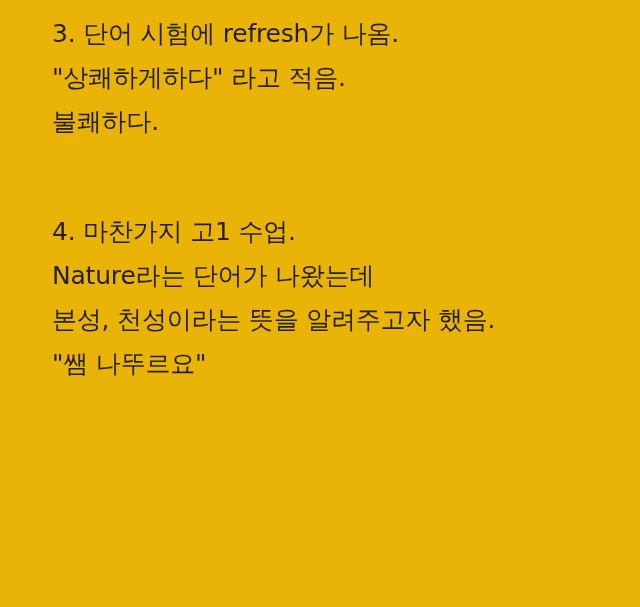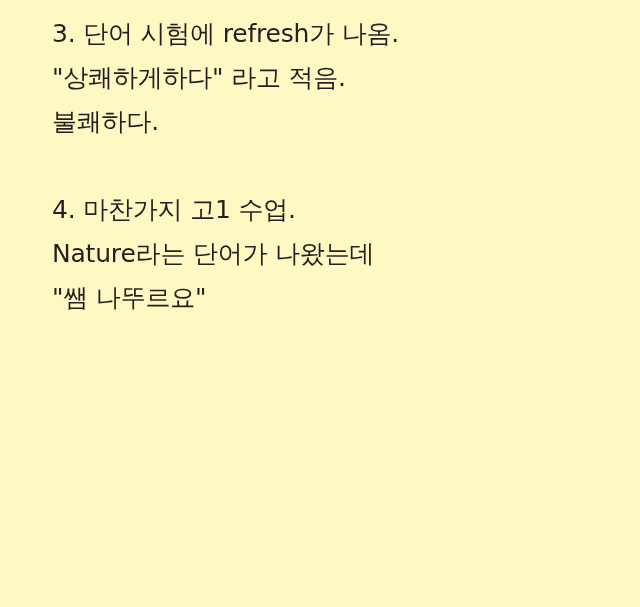--- a/index.html
+++ b/index.html
@@ -12,27 +12,27 @@
     background: #ffffff;
     font-family: "DejaVu Sans", "Liberation Sans", sans-serif;
     color: #231f20;
     overflow: hidden;
   }
   .page {
     width: 640px;
     height: 607px;
     box-sizing: border-box;
     padding: 12px 30px 0 52px;
-    background: #fef9c3;
+    background: #eab308;
   }
   .block {
     margin: 0;
   }
   .block.second {
-    margin-top: 44px;
+    margin-top: 66px;
   }
   .line {
     font-size: 25px;
     line-height: 44px;
     letter-spacing: -0.2px;
     white-space: pre;
     color: #231f20;
   }
 </style>
 </head>
@@ -42,16 +42,17 @@
 
   <div class="block">
     <div class="line">3. 단어 시험에 refresh가 나옴.</div>
     <div class="line">"상쾌하게하다" 라고 적음.</div>
     <div class="line">불쾌하다.</div>
   </div>
 
   <div class="block second">
     <div class="line">4. 마찬가지 고1 수업.</div>
     <div class="line">Nature라는 단어가 나왔는데</div>
+    <div class="line">본성, 천성이라는 뜻을 알려주고자 했음.</div>
     <div class="line">"쌤 나뚜르요"</div>
   </div>
 
 </div>
 
 </body></html>

